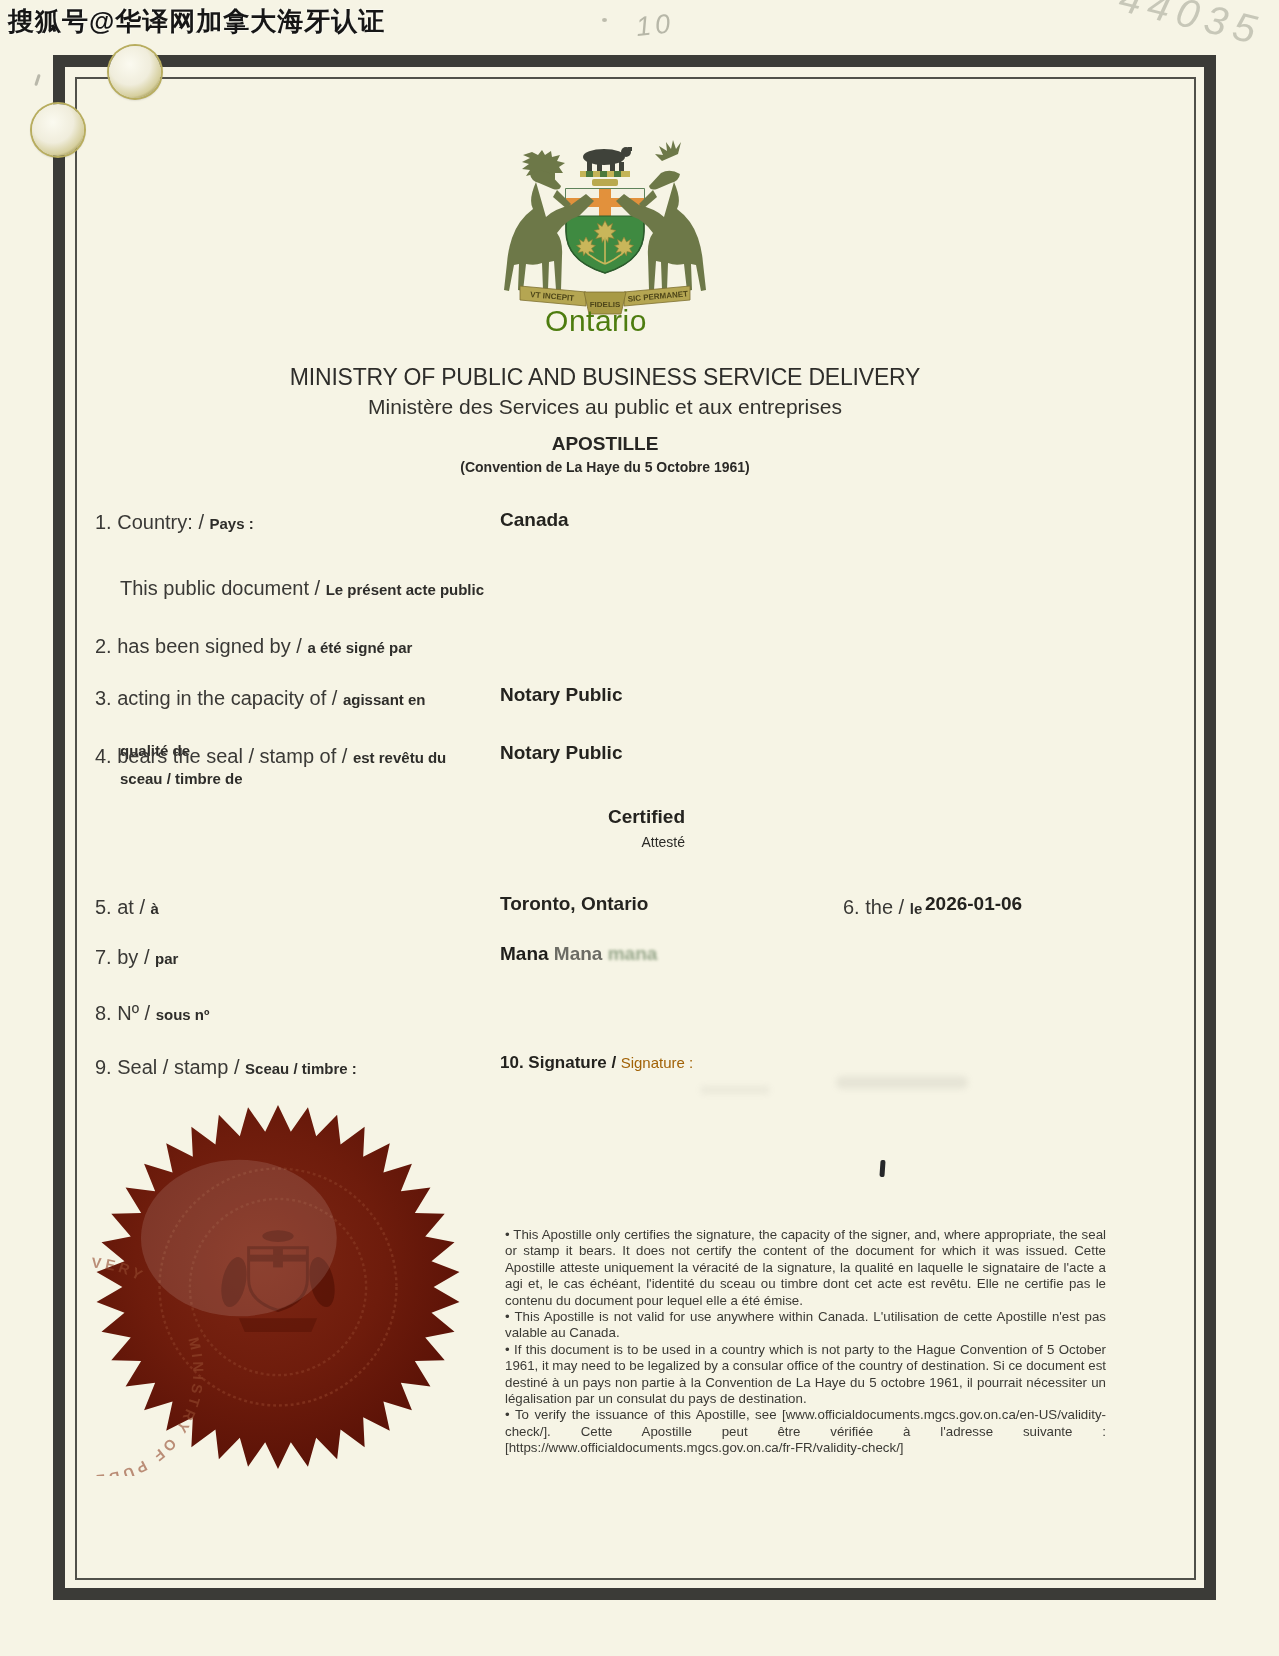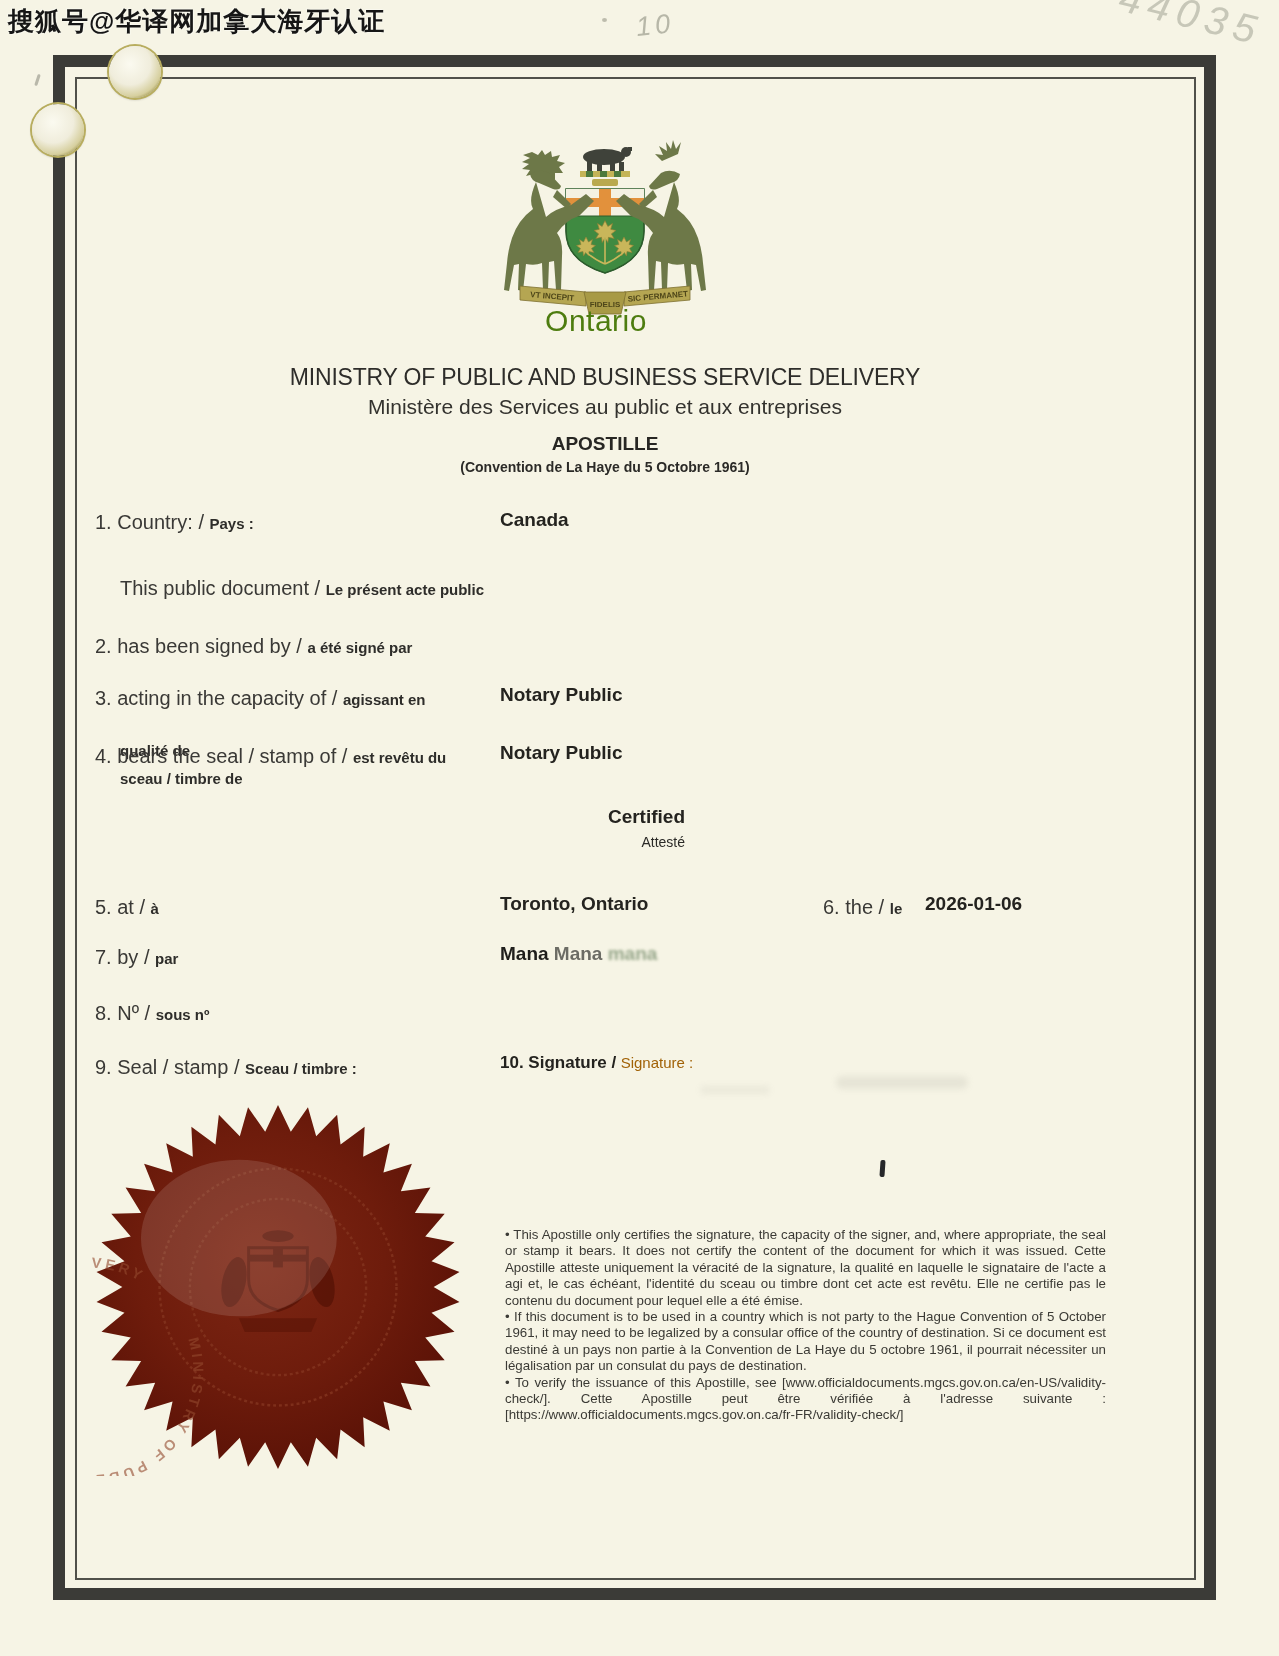--- a/index.html
+++ b/index.html
@@ -187,21 +187,21 @@
 
   <div class="cert-block">
     <div class="cert-en">Certified</div>
     <div class="cert-fr">Attesté</div>
   </div>
 
   <div class="lbl" style="left:95px;top:896px;text-align:center;">
     <span>5. at /</span> <span class="fr">à</span>
   </div>
   <div class="val" style="left:500px;top:893px;">Toronto,  Ontario</div>
-  <div class="lbl" style="left:823px;top:896px;">
+  <div class="lbl" style="left:843px;top:896px;">
     <span>6. the /</span> <span class="fr">le</span>
   </div>
   <div class="val" style="left:925px;top:893px;">2026-01-06</div>
 
   <div class="lbl" style="left:95px;top:946px;">
     <span>7. by /</span> <span class="fr">par</span>
   </div>
   <div class="val" style="left:500px;top:943px;">
     <span class="name-1">Mana </span><span class="name-2">Mana </span><span class="name-3">mana</span>
   </div>
@@ -248,17 +248,18 @@
         <path d="M150,222 h80 l-6,14 h-68 z" fill="#4a0d02" opacity=".7"></path>
       </g>
       <g opacity=".12">
         <ellipse cx="150" cy="140" rx="100" ry="80" fill="#ffffff"></ellipse>
       </g>
     </svg>
   </div>
 
   <div class="notes">
     <p>• This Apostille only certifies the signature, the capacity of the signer, and, where appropriate, the seal or stamp it bears. It does not certify the content of the document for which it was issued. Cette Apostille atteste uniquement la véracité de la signature, la qualité en laquelle le signataire de l'acte a agi et, le cas échéant, l'identité du sceau ou timbre dont cet acte est revêtu. Elle ne certifie pas le contenu du document pour lequel elle a été émise.</p>
+    <p>• This Apostille is not valid for use anywhere within Canada. L'utilisation de cette Apostille n'est pas valable au Canada.</p>
     <p>• If this document is to be used in a country which is not party to the Hague Convention of 5 October 1961, it may need to be legalized by a consular office of the country of destination. Si ce document est destiné à un pays non partie à la Convention de La Haye du 5 octobre 1961, il pourrait nécessiter un légalisation par un consulat du pays de destination.</p>
     <p>• To verify the issuance of this Apostille, see [www.officialdocuments.mgcs.gov.on.ca/en-US/validity-check/]. Cette Apostille peut être vérifiée à l'adresse suivante : [https://www.officialdocuments.mgcs.gov.on.ca/fr-FR/validity-check/]</p>
   </div>
 
 </div>
 
 </body></html>

